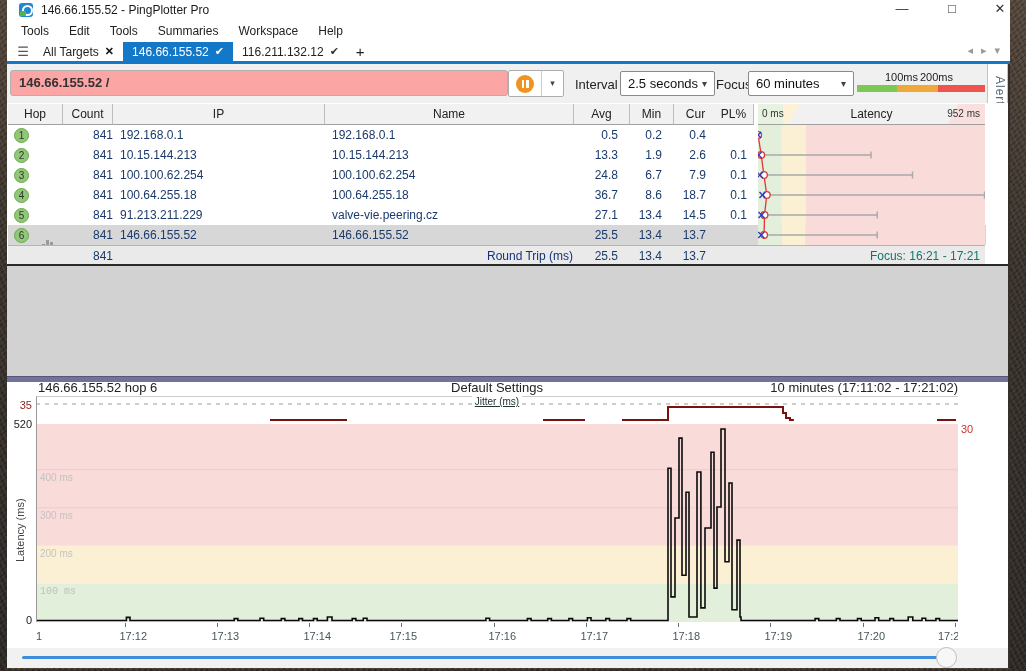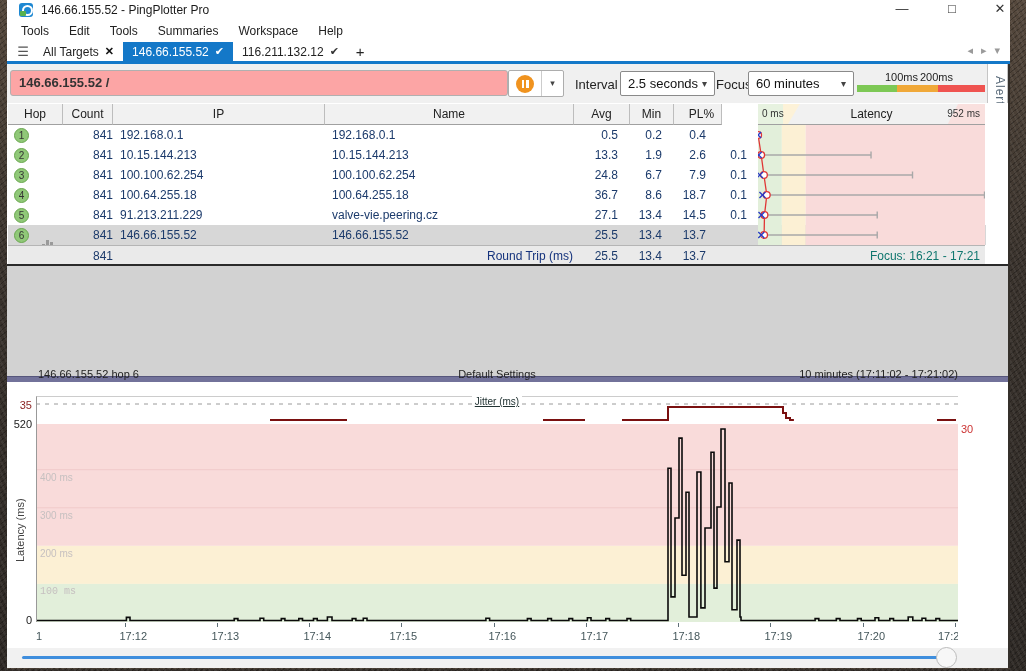--- a/index.html
+++ b/index.html
@@ -62,21 +62,21 @@
   .bars i{display:inline-block;width:2.5px;background:#9a9a9a;margin-right:1.5px;vertical-align:bottom;}
   #footer-row{left:8px;top:245px;width:977px;height:20px;background:#eaeaea;border-top:1px solid #b5b5b5;}
   #table-bottom{left:7px;top:264px;width:1001px;height:2px;background:#2a2a2a;}
   #lat-head-band{position:absolute;left:30px;top:0;width:170px;height:20px;background:#f1f1f1;
     clip-path:polygon(7% 0,100% 0,94% 100%,0 100%);}
   
   #midgray{left:7px;top:266px;width:1001px;height:110px;background:#d2d2d2;}
   #divider{left:7px;top:376px;width:1001px;height:6px;background:#72729a;border-top:1px solid #56567c;box-sizing:border-box;}
   
   #graph-panel{left:7px;top:382px;width:1001px;height:266px;background:#fff;}
-  .gh{top:368px;font-size:11px;color:#222;}
+  .gh{top:380px;font-size:13px;color:#222;}
   #jitter-box{left:36px;top:396px;width:922px;height:28px;border-left:1px solid #999;border-top:1px solid #ccc;box-sizing:border-box;}
   #jitter-label{left:36px;top:396px;width:922px;text-align:center;font-size:10px;color:#233;}
   #jitter-label span{background:#fff;padding:0 3px;text-decoration:underline;}
   .axlab{font-size:11px;text-align:right;width:26px;}
   #tl-plot-border{left:36px;top:424px;width:922px;height:198px;border-left:1px solid #999;box-sizing:border-box;}
   .zone-lab{font-size:10px;color:#c6c0c0;}
   .tick{position:absolute;top:623px;width:1px;height:4px;background:#607078;}
   .ticklab{position:absolute;top:630px;width:44px;text-align:right;font-size:11px;color:#44565a;}
   #ylabel{left:14px;top:470px;width:14px;height:120px;writing-mode:vertical-rl;transform:rotate(180deg);
     font-size:11px;color:#444;text-align:center;}
@@ -160,21 +160,21 @@
   <div class="abs" id="alerts-tab">Alerts</div>
 
   <div class="abs" id="table-zone"></div>
   <div class="hcell" style="left:8px;width:55px;">Hop</div>
   <div class="hcell" style="left:63px;width:50px;">Count</div>
   <div class="hcell" style="left:113px;width:212px;">IP</div>
   <div class="hcell" style="left:325px;width:249px;">Name</div>
   <div class="hcell" style="left:574px;width:56px;">Avg</div>
   <div class="hcell" style="left:630px;width:44px;">Min</div>
   <div class="hcell" style="left:674px;width:44px;">Cur</div>
-  <div class="hcell" style="left:682px;width:40px;text-align:center;">PL%</div>
+  <div class="hcell" style="left:714px;width:40px;text-align:center;">PL%</div>
   <div class="hcell" style="left:758px;width:227px;border-right:none;background:linear-gradient(to right,#e7f2e0 0 11%,#fdf2d8 11% 21%,#f9e0de 21% 100%);">
     <div id="lat-head-band"></div>
     <span style="position:absolute;left:4px;font-size:10px;color:#333;">0 ms</span>
     <span style="position:relative;">Latency</span>
     <span style="position:absolute;right:5px;font-size:10px;color:#333;">952 ms</span>
   </div>
 
   <div class="row" style="top:125px;">
     <span class="badge">1</span>
     <span class="cell num" style="left:55px;width:50px;">841</span>

